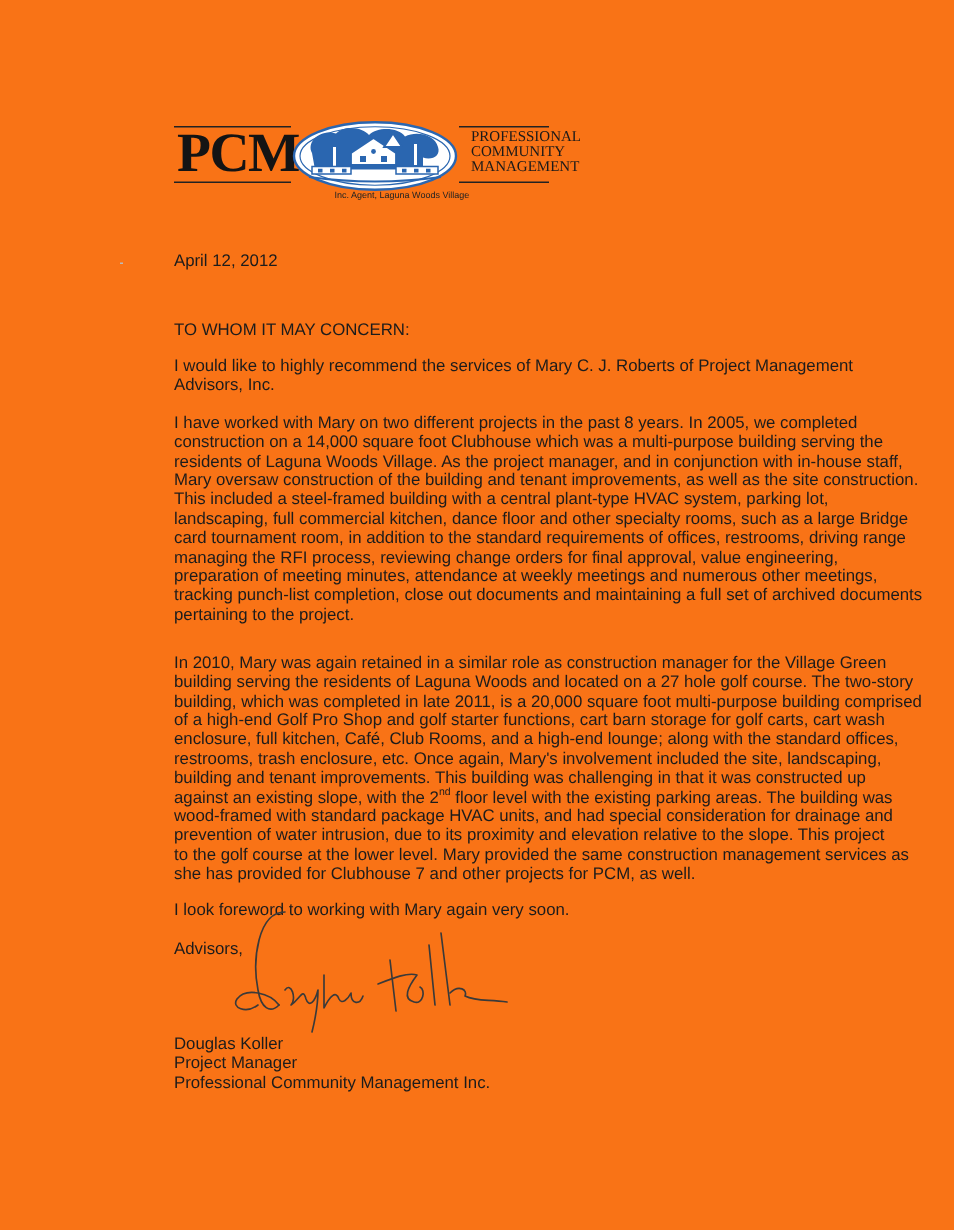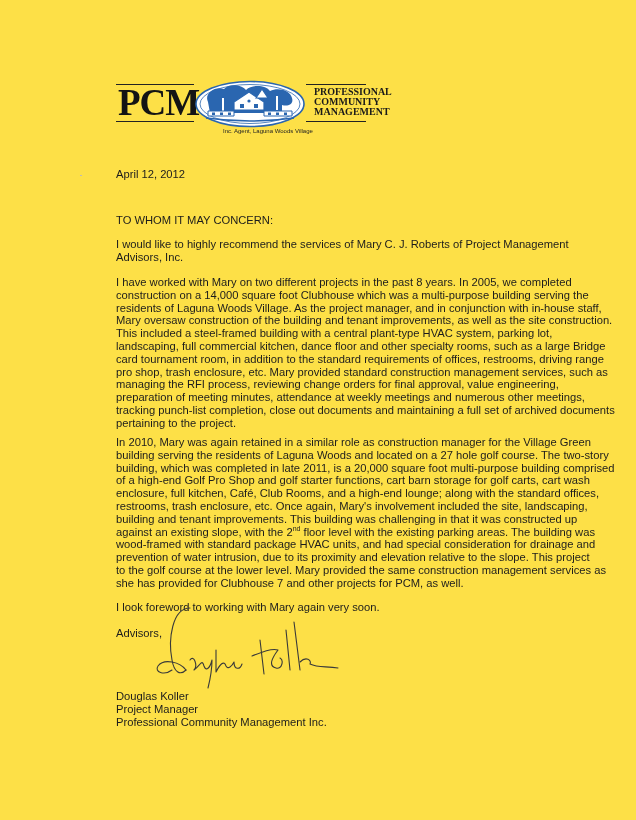--- a/index.html
+++ b/index.html
@@ -1,29 +1,29 @@
 <!DOCTYPE html>
 <html><head>
   <meta charset="utf-8">
   <style>
     html, body { margin: 0; padding: 0; background: #ffffff; }
     body { width: 636px; height: 820px; position: relative; overflow: hidden; }
-    .page { position: absolute; left: 0; top: 0; width: 636px; height: 820px; background: #fde047; }
+    .page { position: absolute; left: 0; top: 0; width: 636px; height: 820px; background: #f97316; }
 
     
     .letterhead { position: absolute; left: 116px; top: 80px; width: 250px; height: 60px; }
     .lh-rule { position: absolute; height: 1px; background: #222; }
     .lh-rule.top { left: 0; top: 4px; width: 78px; }
     .lh-rule.bot { left: 0; top: 41px; width: 78px; }
     .lh-rule.top2 { left: 190px; top: 4px; width: 60px; }
     .lh-rule.bot2 { left: 190px; top: 41px; width: 60px; }
     .pcm { position: absolute; left: 2px; top: 4px; font-family: "Liberation Serif", serif; font-weight: bold; font-size: 37px; line-height: 38px; letter-spacing: -1px; color: #141414; }
     .logo-oval { position: absolute; left: 78px; top: 0px; width: 112px; height: 48px; }
     .org-name { position: absolute; left: 198px; top: 7px; font-family: "Liberation Serif", serif; font-size: 10px; line-height: 10px; color: #1a1a1a; }
-    .org-name div { white-space: nowrap; font-weight: bold; }
+    .org-name div { white-space: nowrap; }
     .agent-line { position: absolute; left: 107px; top: 48px; font-family: "Liberation Sans", sans-serif; font-size: 6px; color: #222; white-space: nowrap; }
 
     
     .txt { position: absolute; left: 116px; font-family: "Liberation Sans", sans-serif; font-size: 11.2px; line-height: 12.8px; color: #1c1c1c; width: 440px; }
     .nowrap div { white-space: nowrap; }
     .date { top: 168px; }
     .salutation { top: 214px; }
     .intro { top: 238px; }
     .para1 { top: 276px; }
     .para2 { top: 436px; }
@@ -91,21 +91,20 @@
   <div class="txt salutation">TO WHOM IT MAY CONCERN:</div>
 
   <div class="txt para1 nowrap">
     <div>I have worked with Mary on two different projects in the past 8 years.  In 2005, we completed</div>
     <div>construction on a 14,000 square foot Clubhouse which was a multi-purpose building serving the</div>
     <div>residents of Laguna Woods Village.  As the project manager, and in conjunction with in-house staff,</div>
     <div>Mary oversaw construction of the building and tenant improvements, as well as the site construction.</div>
     <div>This included a steel-framed building with a central plant-type HVAC system, parking lot,</div>
     <div>landscaping, full commercial kitchen, dance floor and other specialty rooms, such as a large Bridge</div>
     <div>card tournament room, in addition to the standard requirements of offices, restrooms, driving range</div>
-    <div>pro shop, trash enclosure, etc. Mary provided standard construction management services, such as</div>
     <div>managing the RFI process, reviewing change orders for final approval, value engineering,</div>
     <div>preparation of meeting minutes, attendance at weekly meetings and numerous other meetings,</div>
     <div>tracking punch-list completion, close out documents and maintaining a full set of archived documents</div>
     <div>pertaining to the project.</div>
   </div>
 
   <div class="txt para2 nowrap">
     <div>In 2010, Mary was again retained in a similar role as construction manager for the Village Green</div>
     <div>building serving the residents of Laguna Woods and located on a 27 hole golf course.  The two-story</div>
     <div>building, which was completed in late 2011, is a 20,000 square foot multi-purpose building comprised</div>

